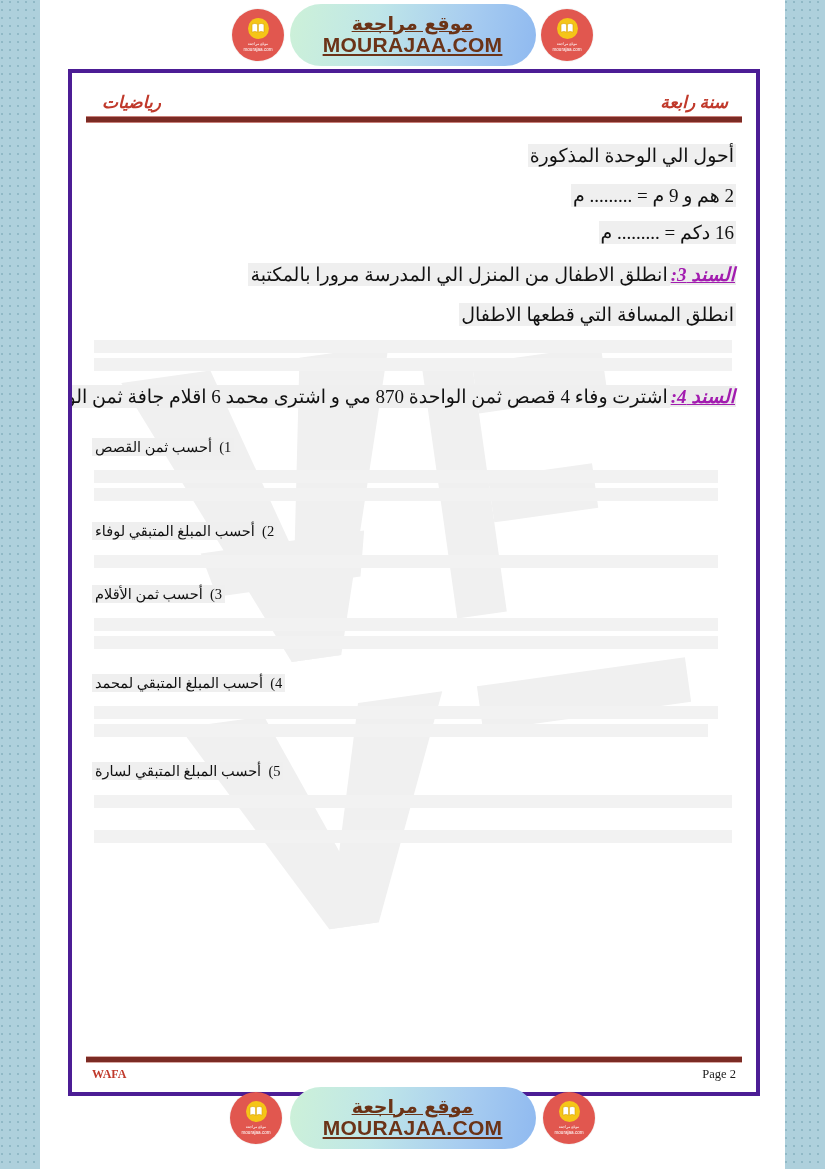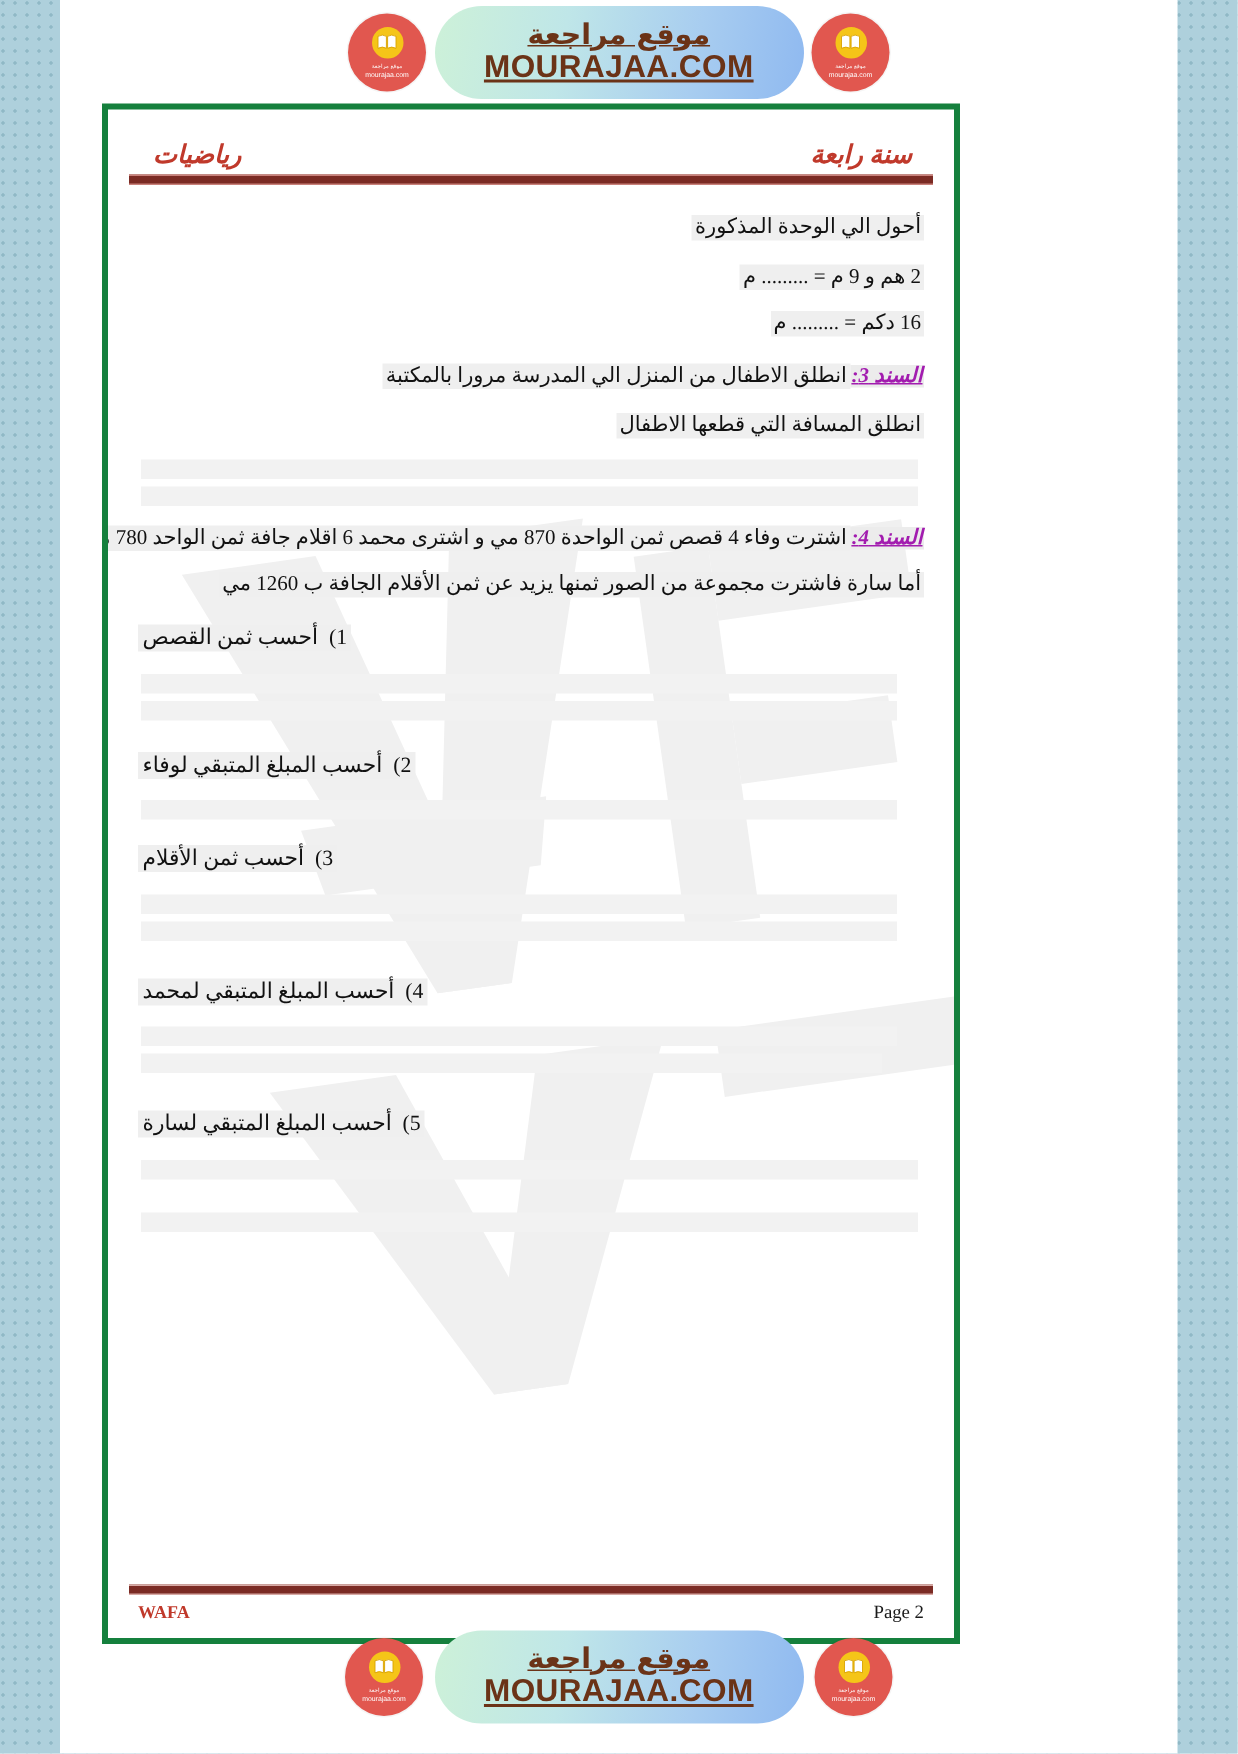--- a/index.html
+++ b/index.html
@@ -119,23 +119,23 @@
     direction: ltr;
     white-space: nowrap;
   }
   .logo-cap .ar { font-size: 3.8px; opacity: .95; }
 
   
   #frame {
     position: absolute;
     left: 68px;
     top: 69px;
-    width: 572px;
+    width: 692px;
     height: 1027px;
-    border: 4px solid #15803d;
+    border: 4px solid #4c1d95;
     background: #ffffff;
     box-sizing: border-box;
     overflow: hidden;
     z-index: 10;
   }
 
   
   #watermark {
     position: absolute;
     left: -40px;
@@ -187,21 +187,21 @@
   
   .body-area {
     direction: rtl;
     padding: 0 6px;
   }
 
   .line {
     direction: rtl;
     text-align: right;
     font-family: "Liberation Serif", "DejaVu Serif", serif;
-    font-size: 14px;
+    font-size: 19px;
     color: #111111;
     line-height: 1.35;
     white-space: nowrap;
   }
 
   .hl {
     background: #efefef;
     padding: 1px 2px;
   }
 
@@ -393,23 +393,20 @@
       <div class="dots band inset-b"></div>
 
       <div class="spacer-8"></div>
 
       <div class="line">
         <span class="sanad-label">السند 4:</span><span class="hl">اشترت وفاء 4 قصص ثمن الواحدة 870 مي و اشترى محمد 6 اقلام جافة ثمن الواحد 780 مي</span>
       </div>
 
       <div class="spacer-12"></div>
 
-      <div class="line">
-        <span class="hl">أما سارة فاشترت مجموعة من الصور ثمنها يزيد عن ثمن الأقلام الجافة ب 1260 مي</span>
-      </div>
 
       <div class="spacer-16"></div>
 
       <div class="line q-line">
         <span class="q-inner">
           <span class="q-num">1)</span>
           &nbsp;<span>أحسب ثمن القصص</span>
         </span>
       </div>
       <div class="spacer-8"></div>

